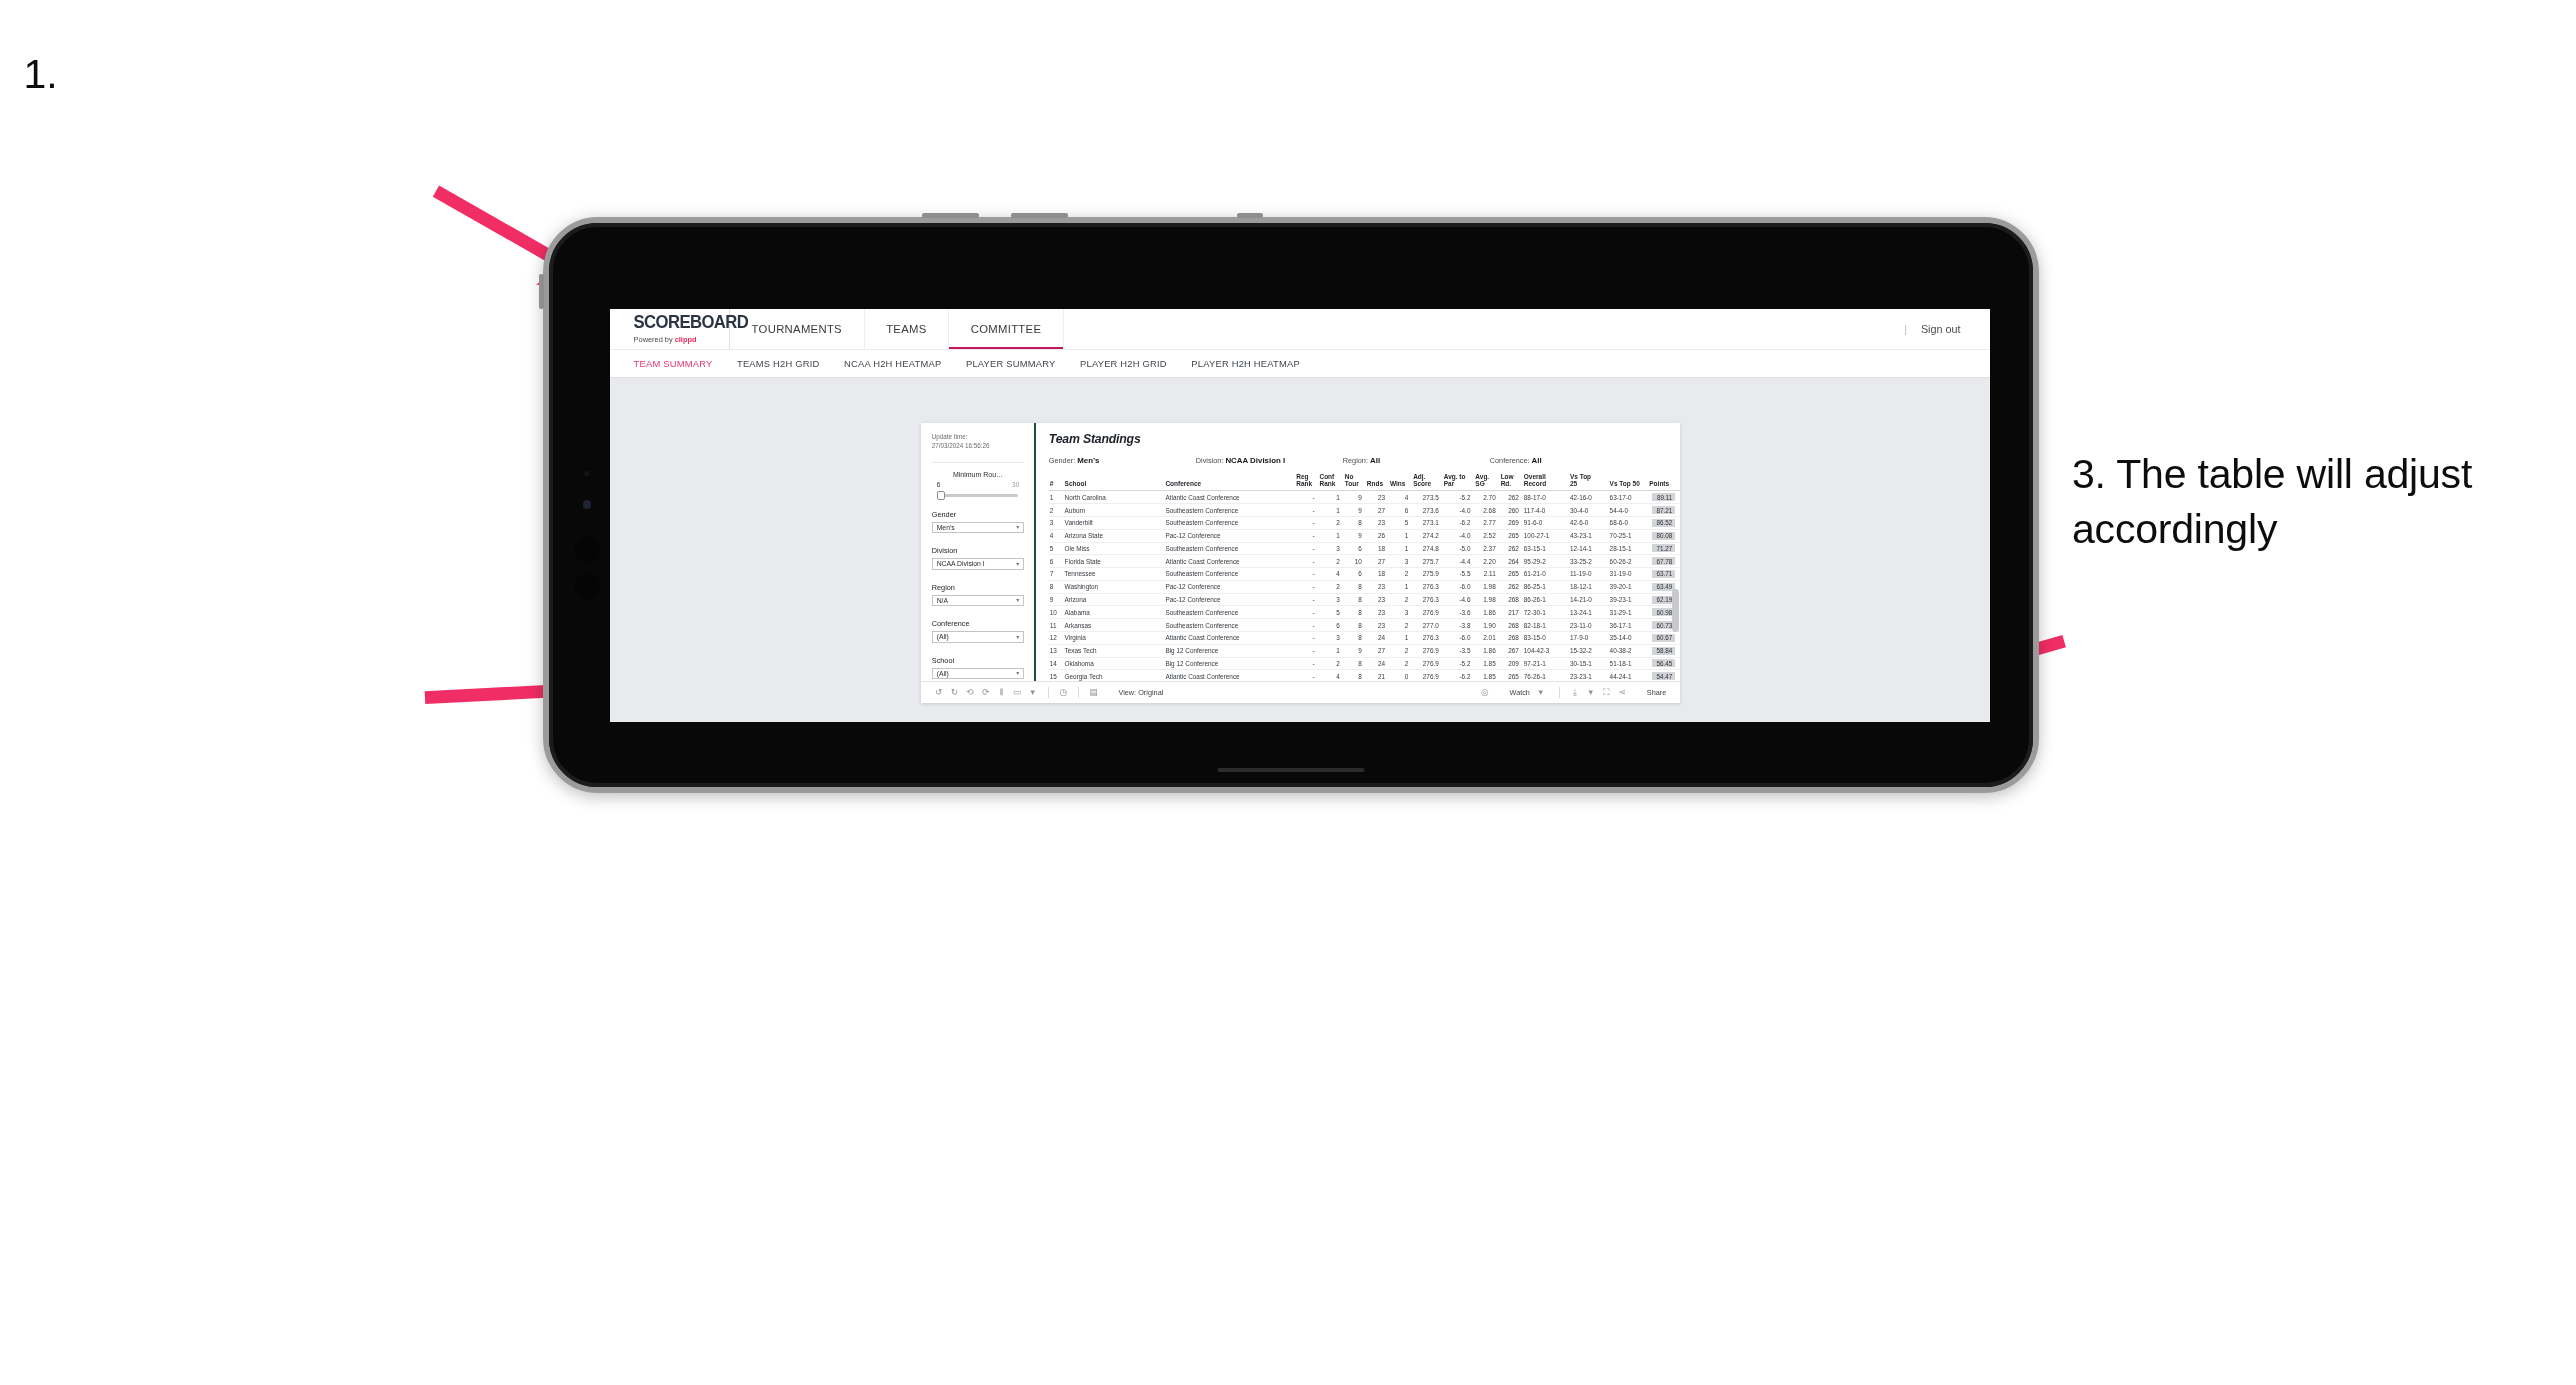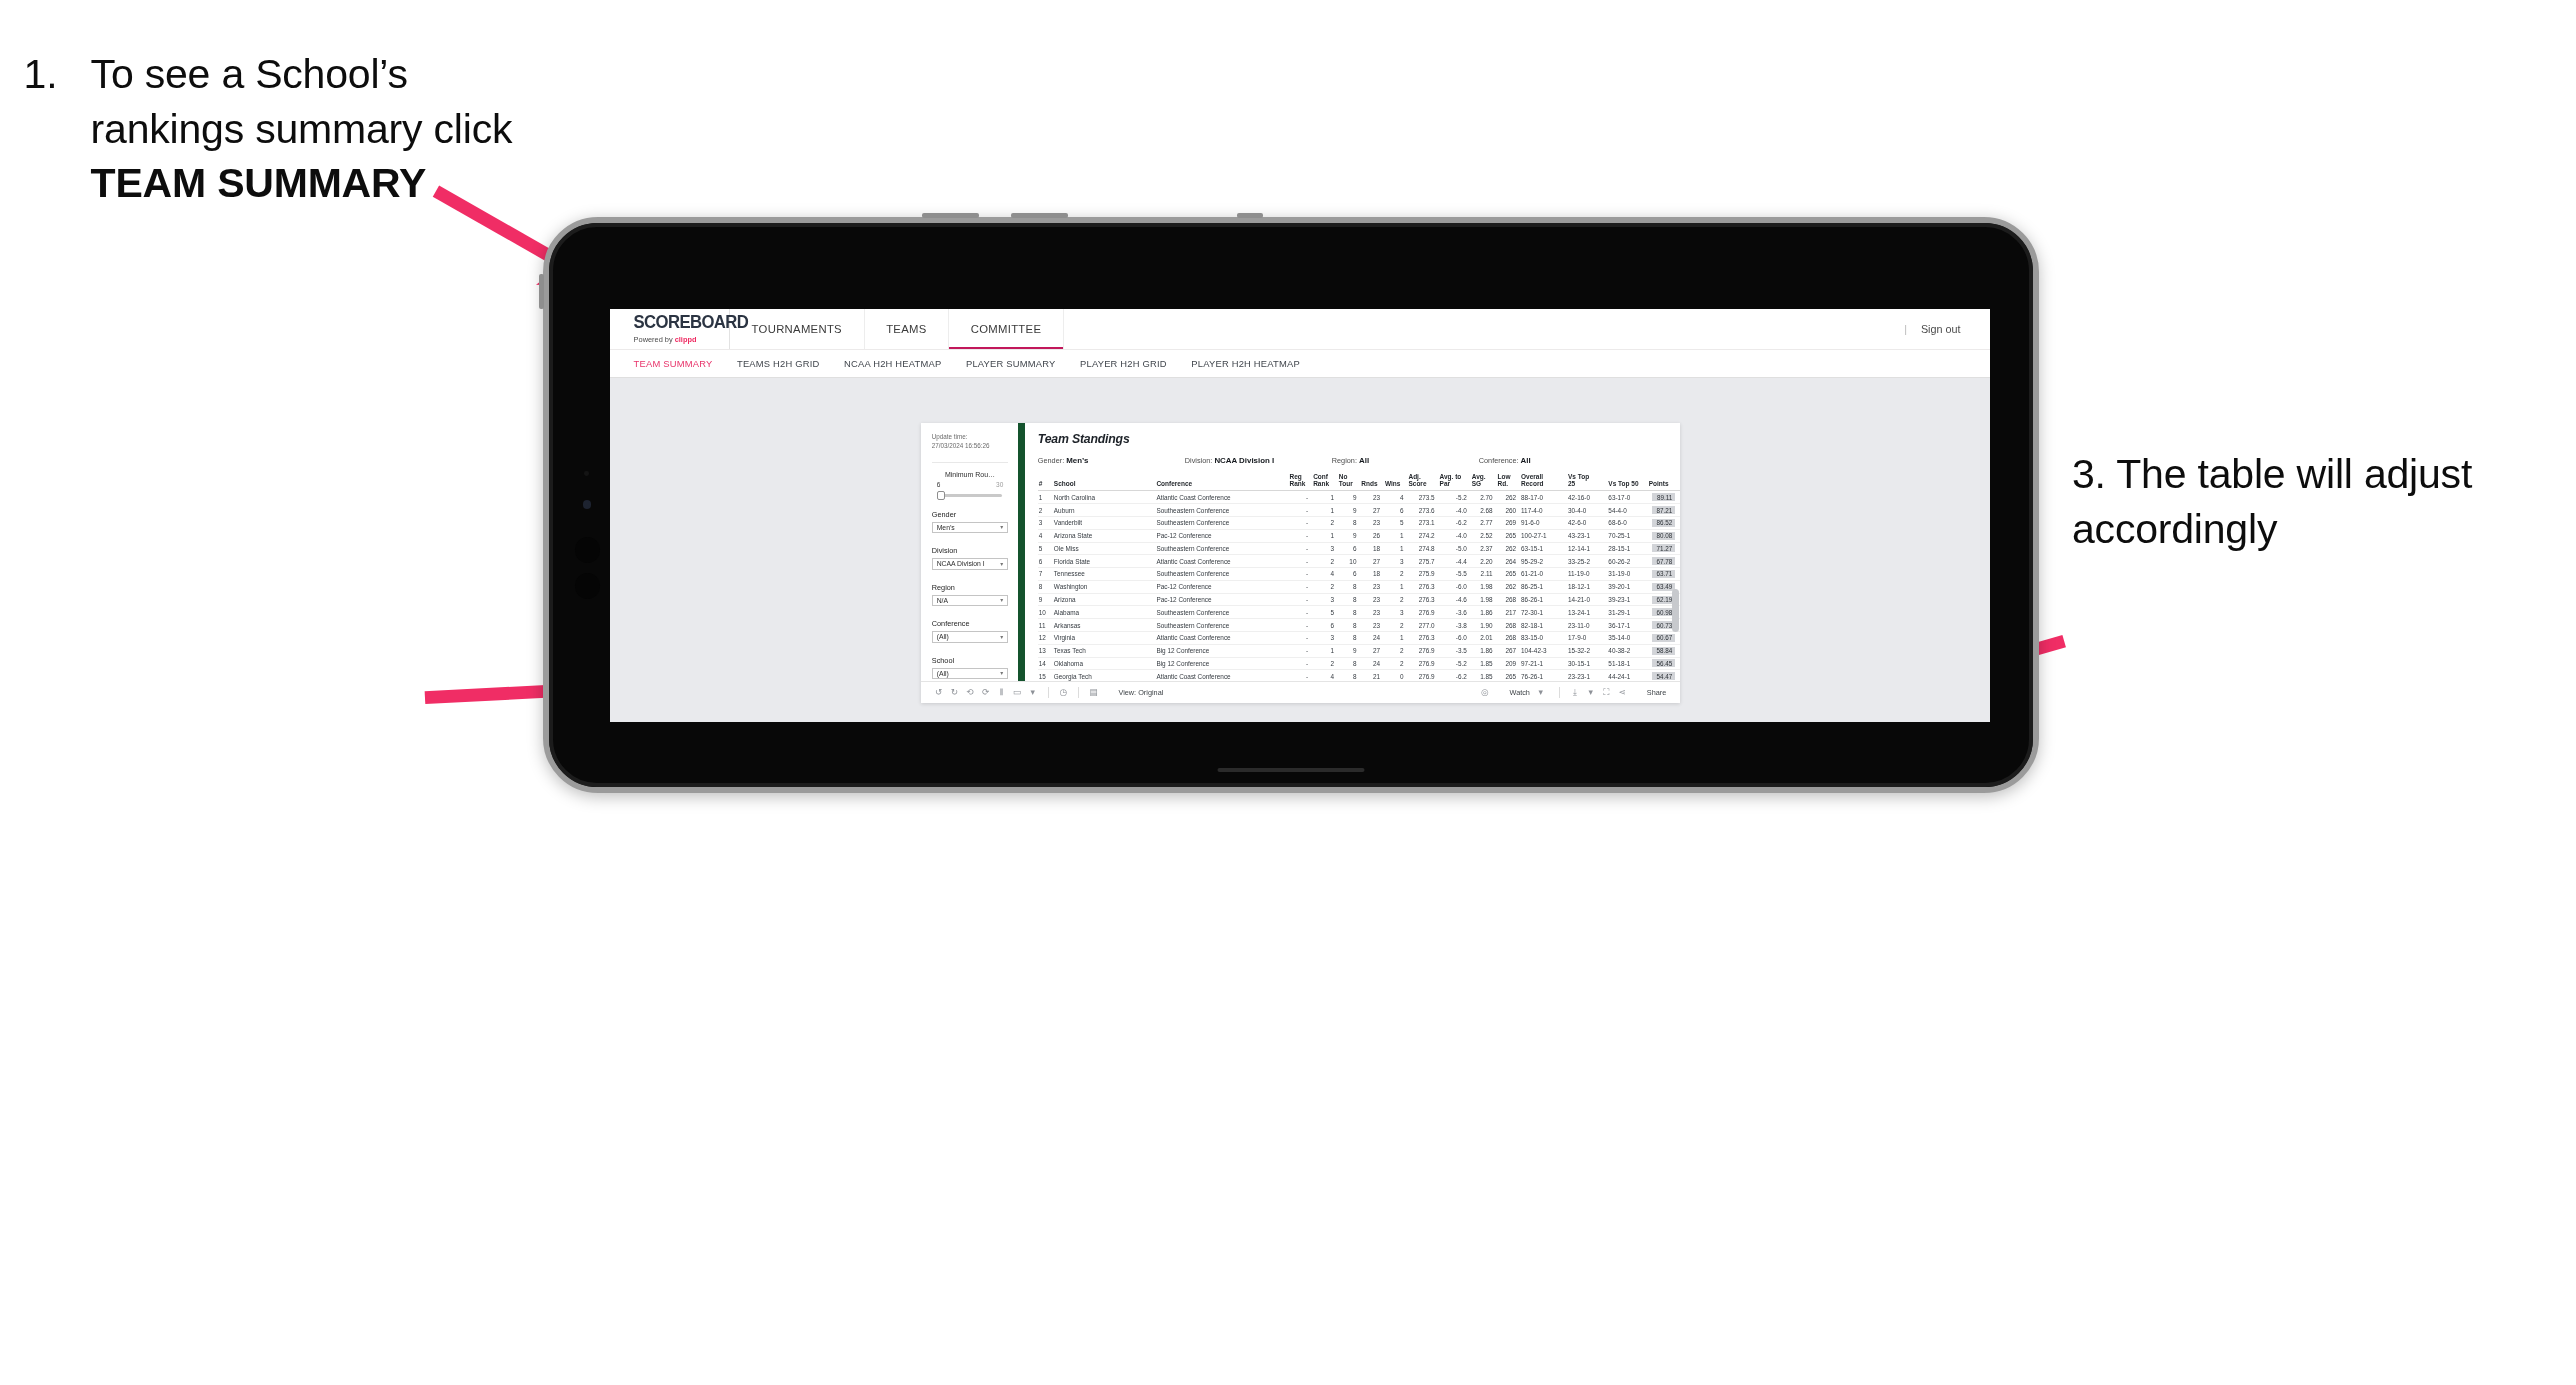--- a/index.html
+++ b/index.html
@@ -139,21 +139,21 @@
     position: absolute; left: 311px; top: 45px;
     width: 759px; height: 280px;
     background: #fff;
     box-shadow: 0 1px 3.9px rgba(0,0,0,0.14);
     display: flex; flex-direction: column;
   }
   .dash-body { flex: 1; display: flex; overflow: hidden; }
 
   
   .side {
-    width: 104px; background: #fff; border-right: 7px solid #14532d;
+    width: 115px; background: #fff; border-right: 2px solid #14532d;
     padding: 9.8px 9.8px 0 10.8px;
   }
   .upd { font-size: 6.3px; color: #6b6b6b; line-height: 1.45; }
   .side-div { height: 1px; background: #e8e8e8; margin: 11.8px 0 7.9px 0; }
   .slider-label {
     font-size: 7px; color: #2d2d2d; text-align: center;
     font-weight: 400; margin-bottom: 2.9px;
   }
   .slider-vals {
     display: flex; justify-content: space-between;
@@ -237,23 +237,20 @@
     bottom: 10.8px; width: 147px; height: 3.9px; border-radius: 2.9px; background: #2b2b2b;
   }
 </style>
 </head>
 <body>
 
 <div class="page">
 
   <div class="annot" id="annot-1">
     <span class="num">1.</span>
-    <span class="body">
-      <span>To see a School’s rankings summary click </span><b>TEAM SUMMARY</b>
-    </span>
   </div>
 
 
   <div class="annot" id="annot-3">3. The table will adjust accordingly</div>
 
   <svg class="arrow-svg" id="arrow-1" width="295" height="197" viewBox="0 0 300 200">
     <defs>
         <marker id="ah1" markerWidth="5" markerHeight="5" refX="3.4" refY="2.5" orient="auto">
       <path d="M0,0 L5,2.5 L0,5 L1.1,2.5 z" fill="#F02D65"></path>
         </marker>

